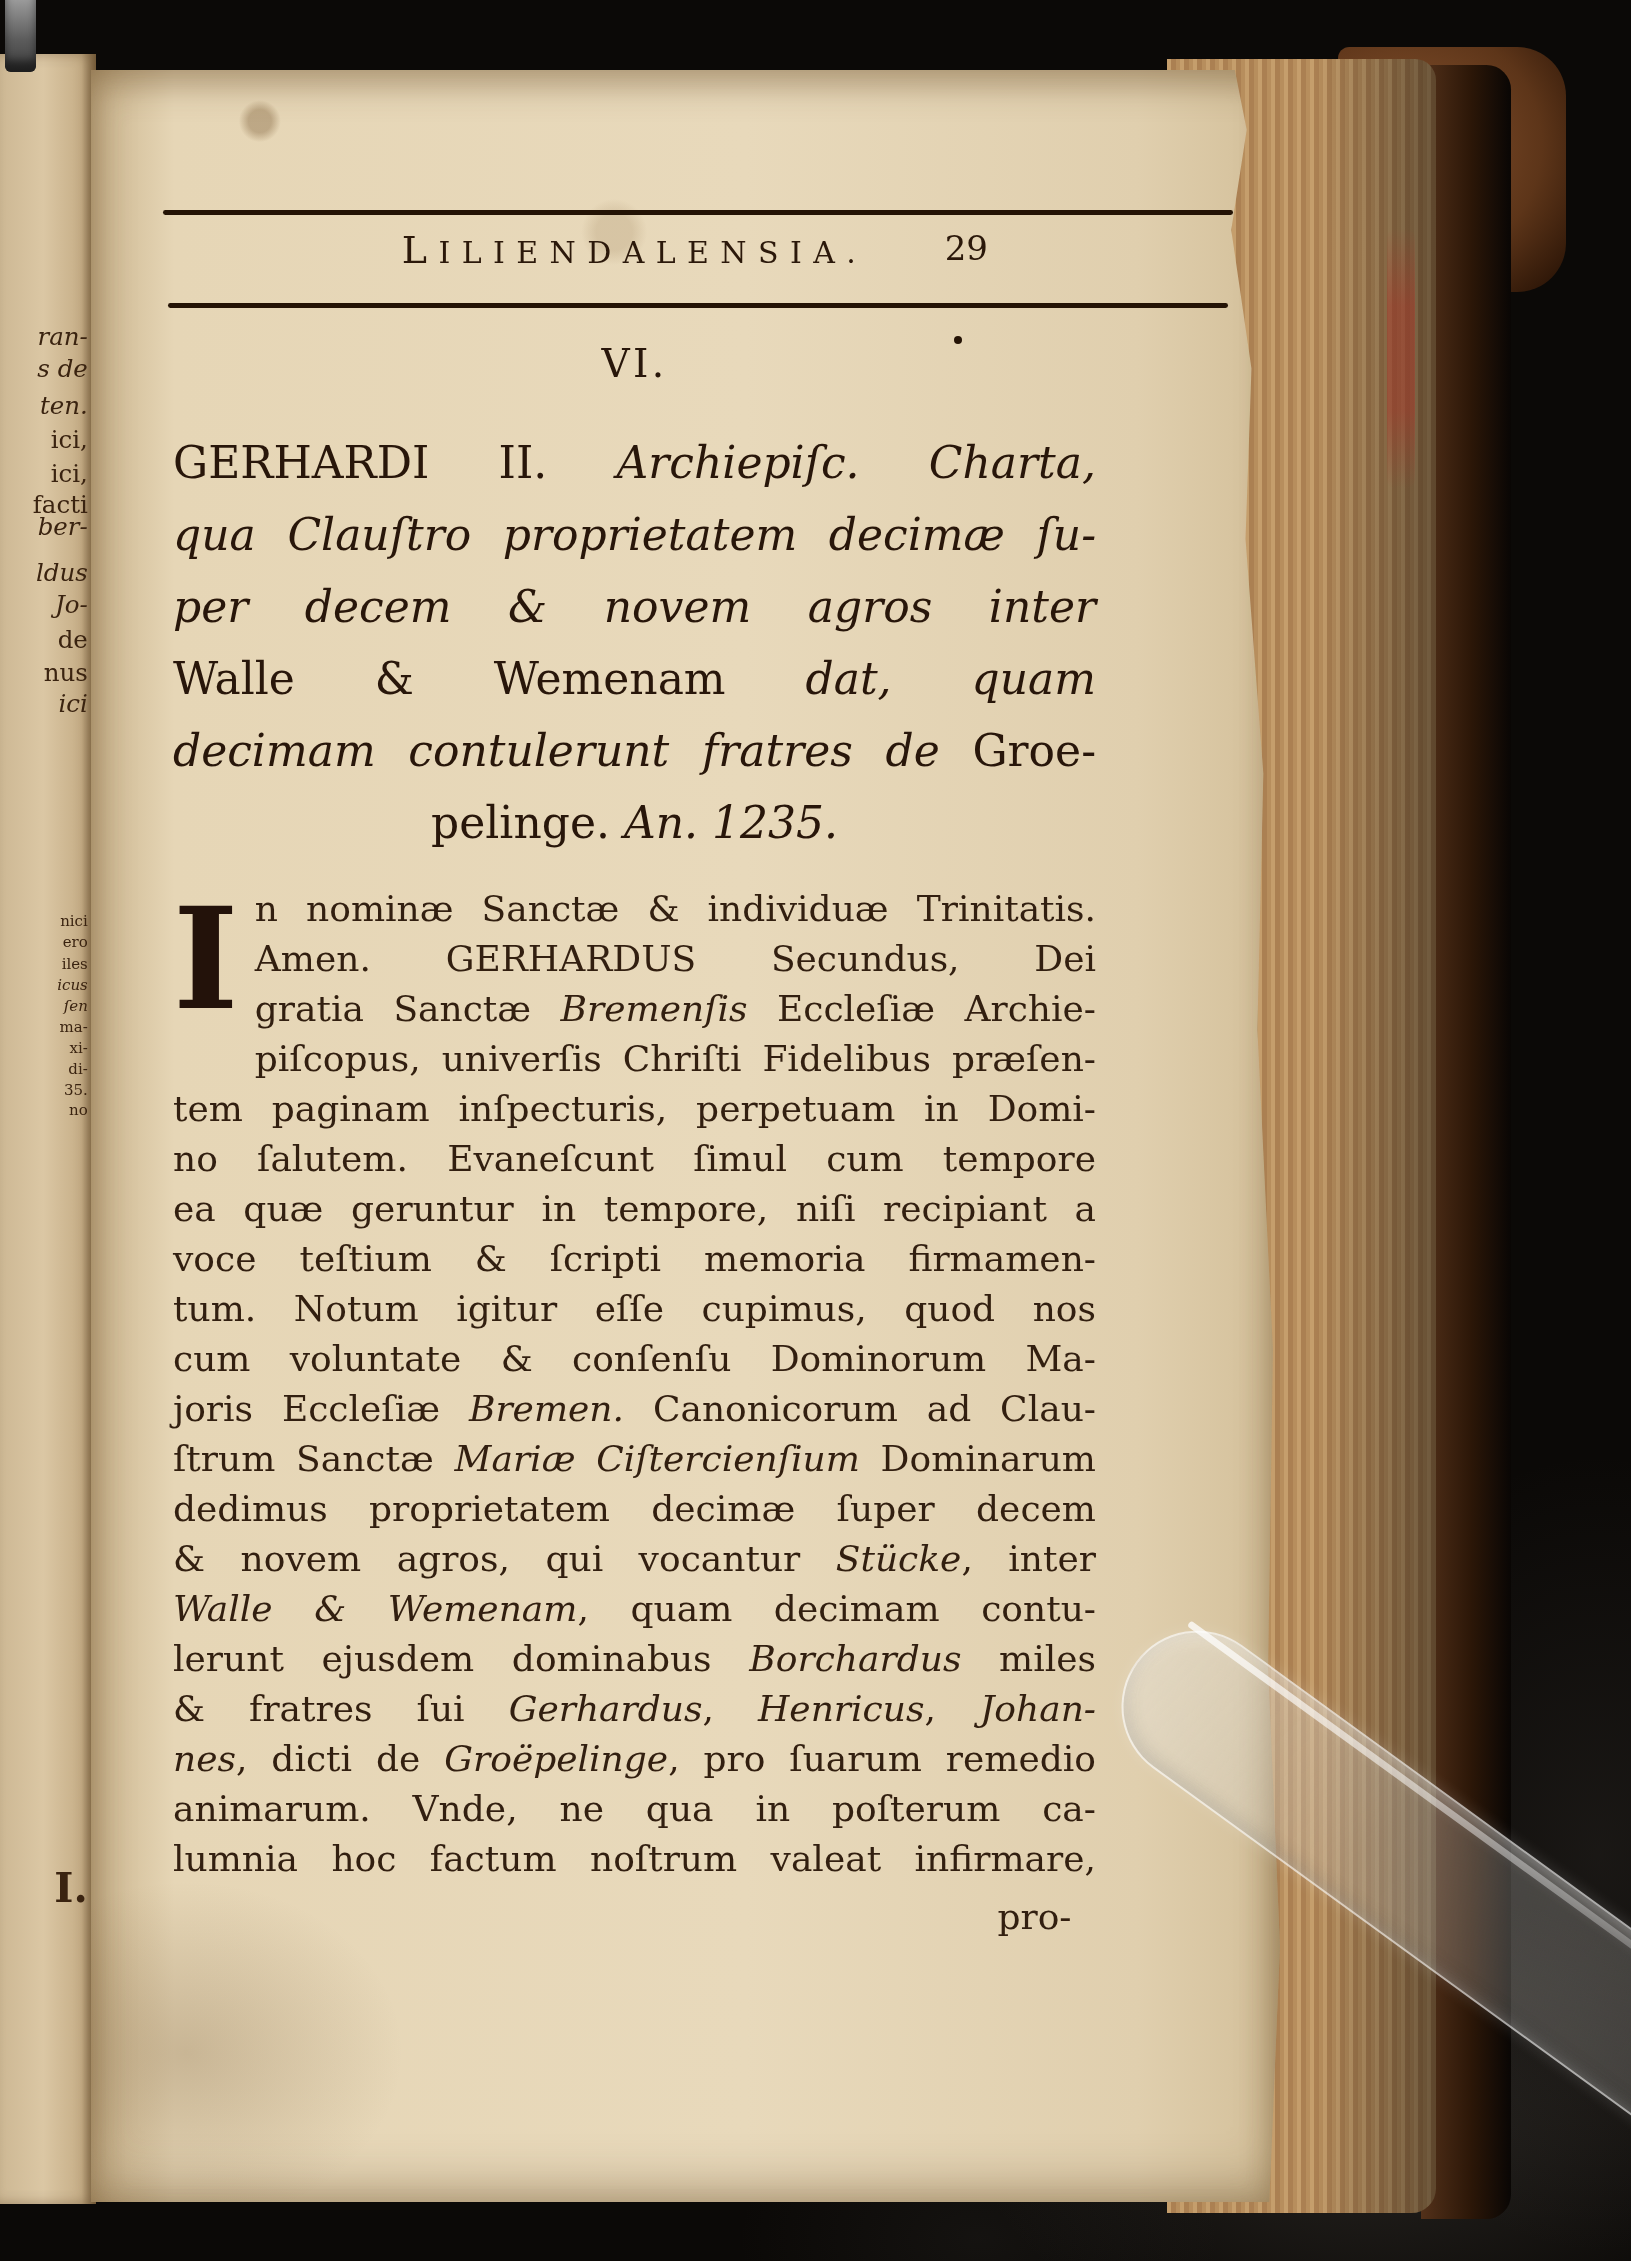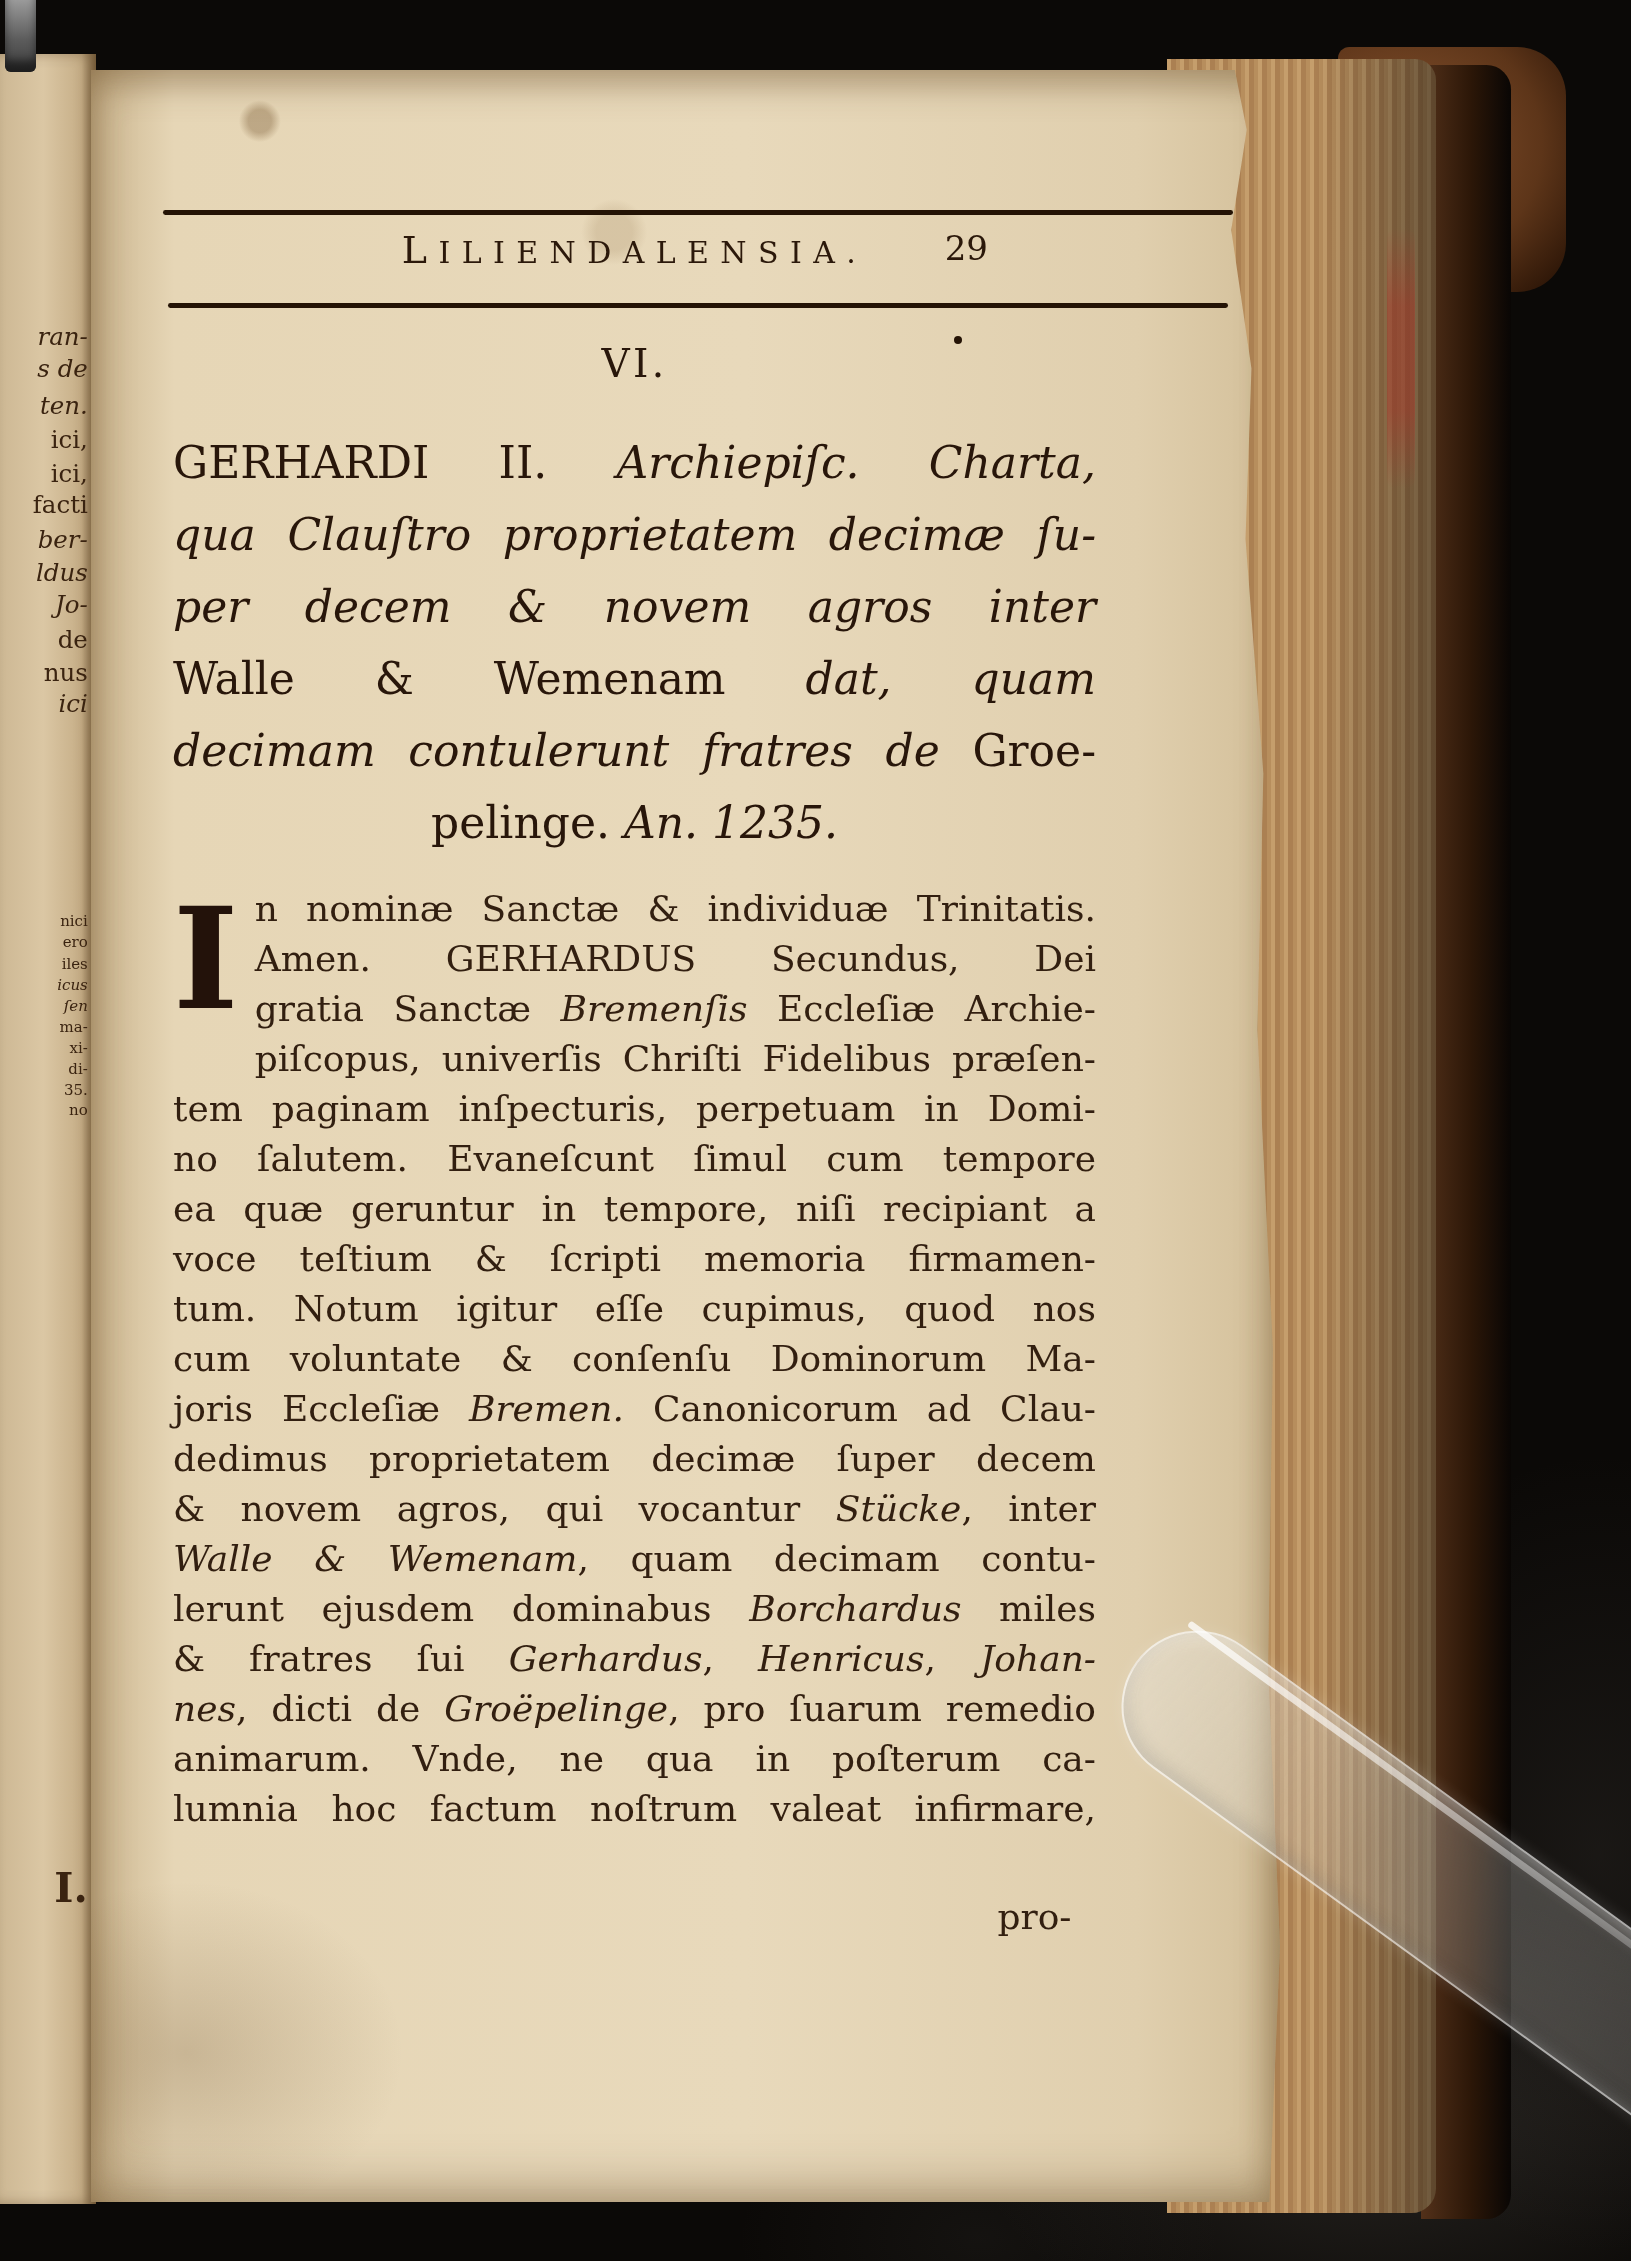--- a/index.html
+++ b/index.html
@@ -87,21 +87,21 @@
 <div class="clamp"></div>
 
 <div class="sliver">
   <div id="fragments">
       <div class="frag lg it" style="top: 271px;">ran-</div>
       <div class="frag lg it" style="top: 303px;">s de</div>
       <div class="frag lg it" style="top: 340px;">ten.</div>
       <div class="frag lg" style="top: 374px;">ici,</div>
       <div class="frag lg" style="top: 408px;">ici,</div>
       <div class="frag lg" style="top: 439px; padding-left: 19px;">facti</div>
-      <div class="frag lg it" style="top: 474px;">ber-</div>
+      <div class="frag lg it" style="top: 461px;">ber-</div>
       <div class="frag lg it" style="top: 507px;">ldus</div>
       <div class="frag lg it" style="top: 539px;">Jo-</div>
       <div class="frag lg" style="top: 574px;">de</div>
       <div class="frag lg" style="top: 607px;">nus</div>
       <div class="frag lg" style="top: 638px; font-style: italic;">ici</div>
       <div class="frag sm" style="top: 858px;">nici</div>
       <div class="frag sm" style="top: 879px;">ero</div>
       <div class="frag sm" style="top: 901px; text-align: right;">iles</div>
       <div class="frag sm it" style="top: 922px;">icus</div>
       <div class="frag sm it" style="top: 943px;">ſen</div>
@@ -141,20 +141,21 @@
         <div class="bline"><span>Amen. GERHARDUS Secundus, Dei</span></div>
         <div class="bline"><span>gratia Sanctæ </span><span class="it">Bremenſis</span><span> Eccleſiæ Archie-</span></div>
         <div class="bline"><span>piſcopus, univerſis Chriſti Fidelibus præſen-</span></div>
         <div class="bline"><span>tem paginam inſpecturis, perpetuam in Domi-</span></div>
         <div class="bline"><span>no ſalutem. Evaneſcunt ſimul cum tempore</span></div>
         <div class="bline"><span>ea quæ geruntur in tempore, niſi recipiant a</span></div>
         <div class="bline"><span>voce teſtium &amp; ſcripti memoria firmamen-</span></div>
         <div class="bline"><span>tum. Notum igitur eſſe cupimus, quod nos</span></div>
         <div class="bline"><span>cum voluntate &amp; conſenſu Dominorum Ma-</span></div>
         <div class="bline"><span>joris Eccleſiæ </span><span class="it">Bremen.</span><span> Canonicorum ad Clau-</span></div>
+        <div class="bline"><span>ſtrum Sanctæ </span><span class="it">Mariæ Ciſtercienſium</span><span> Dominarum</span></div>
         <div class="bline"><span>dedimus proprietatem decimæ ſuper decem</span></div>
         <div class="bline"><span>&amp; novem agros, qui vocantur </span><span class="it">Stücke</span><span>, inter</span></div>
         <div class="bline"><span class="it">Walle &amp; Wemenam</span><span>, quam decimam contu-</span></div>
         <div class="bline"><span>lerunt ejusdem dominabus </span><span class="it">Borchardus</span><span> miles</span></div>
         <div class="bline"><span>&amp; fratres ſui </span><span class="it">Gerhardus</span><span>, </span><span class="it">Henricus</span><span>, </span><span class="it">Johan-</span></div>
         <div class="bline"><span class="it">nes</span><span>, dicti de </span><span class="it">Groëpelinge</span><span>, pro ſuarum remedio</span></div>
         <div class="bline"><span>animarum. Vnde, ne qua in poſterum ca-</span></div>
         <div class="bline"><span>lumnia hoc factum noſtrum valeat infirmare,</span></div>
       </div>
   </div>

